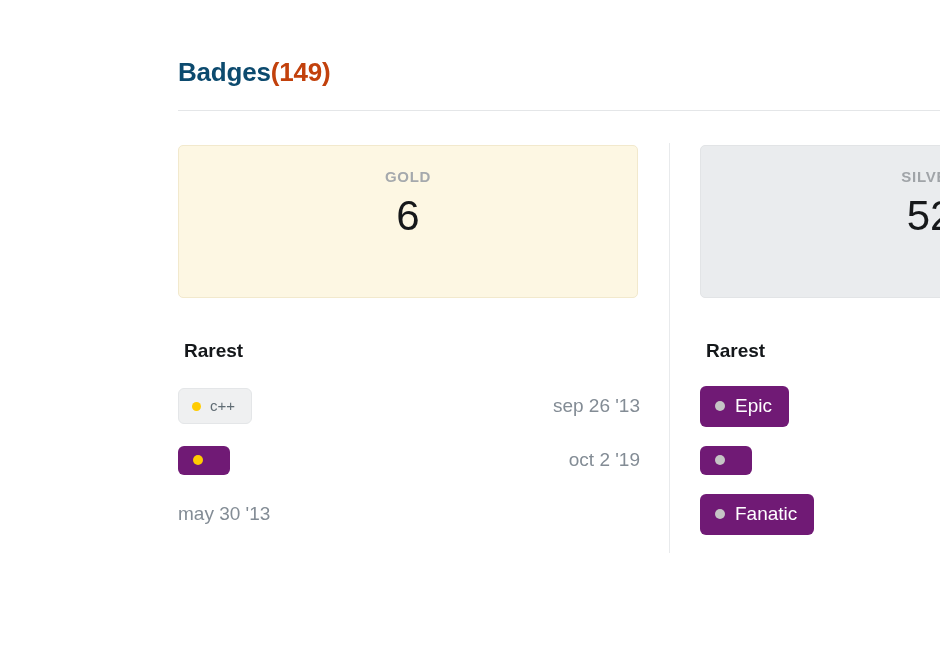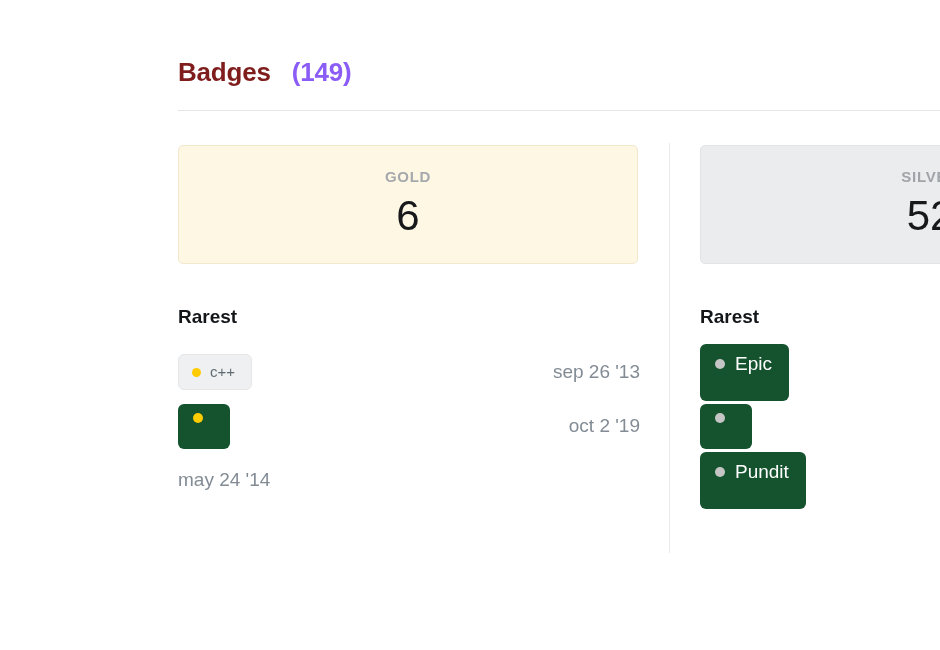--- a/index.html
+++ b/index.html
@@ -30,26 +30,26 @@
     position: absolute;
     left: 178px;
     top: 56px;
     font-size: 26px;
     font-weight: bold;
     line-height: 32px;
     white-space: nowrap;
     letter-spacing: -0.2px;
   }
   .badges-header .title {
-    color: #7f1d1d;
+    color: #0c4a6e;
   }
   .badges-header .count {
-    color: #8b5cf6;
-    font-weight: bold;
-    margin-left: 21px;
+    color: #c2410c;
+    font-weight: bold;
+    margin-left: 0;
   }
 
   .header-rule {
     position: absolute;
     left: 178px;
     top: 110px;
     width: 790px;
     height: 1px;
     background: #e4e6e8;
   }
@@ -76,21 +76,21 @@
     top: -2px;
     width: 1px;
     height: 410px;
     background: #e8eaec;
   }
 
   
   .count-card {
     box-sizing: border-box;
     width: 460px;
-    height: 119px;
+    height: 153px;
     border-radius: 5px;
     text-align: center;
     padding-top: 22px;
   }
   .count-card.gold {
     background: #fdf7e3;
     border: 1px solid #f2e9cd;
   }
   .count-card.silver {
     background: #eaecee;
@@ -112,20 +112,21 @@
     margin-top: 4px;
   }
 
   
   .rarest-head {
     margin-top: 41px;
     font-size: 19px;
     font-weight: bold;
     color: #14171a;
     line-height: 24px;
+    margin-left: 6px;
   }
 
   .badge-list {
     margin-top: 16px;
   }
   .badge-row {
     display: flex;
     align-items: center;
     justify-content: space-between;
     height: 54px;
@@ -134,25 +135,25 @@
 
   .badge-pill {
     display: inline-flex;
     align-items: center;
     box-sizing: border-box;
     border-radius: 6px;
     white-space: nowrap;
   }
   
   .badge-pill.dark {
-    background: #14532d;
+    background: #701a75;
     color: #ffffff;
     font-size: 19px;
     line-height: 22px;
-    padding: 9px 17px 26px 15px;
+    padding: 9px 17px 10px 15px;
   }
   
   .badge-pill.tag {
     background: #eff0f1;
     border: 1px solid #e4e6e8;
     color: #5f6b73;
     font-size: 15px;
     line-height: 18px;
     padding: 8px 16px 8px 13px;
   }
@@ -215,21 +216,21 @@
         </div>
 
         <div class="badge-row">
           <span class="badge-pill dark">
             <span class="dot gold"></span>
           </span>
           <span class="badge-date">oct 2 '19</span>
         </div>
 
         <div class="badge-row">
-          <span class="badge-date">may 24 '14</span>
+          <span class="badge-date">may 30 '13</span>
         </div>
 
       </div>
     </div>
 
     <div class="col col-silver">
       <div class="count-card silver">
         <div class="tier">SILVER</div>
         <div class="num">52</div>
       </div>
@@ -249,21 +250,21 @@
         <div class="badge-row">
           <span class="badge-pill dark">
             <span class="dot silver"></span>
           </span>
           <span class="badge-date"></span>
         </div>
 
         <div class="badge-row">
           <span class="badge-pill dark">
             <span class="dot silver"></span>
-            <span>Pundit</span>
+            <span>Fanatic</span>
           </span>
           <span class="badge-date"></span>
         </div>
 
       </div>
     </div>
 
   </div>
 </div>
 

